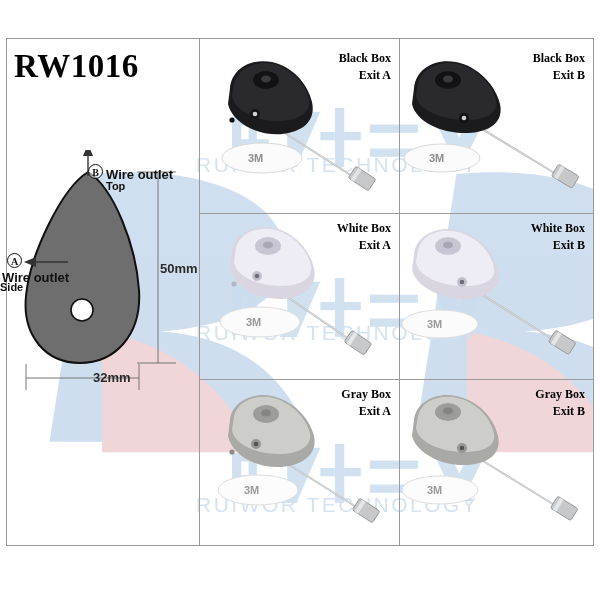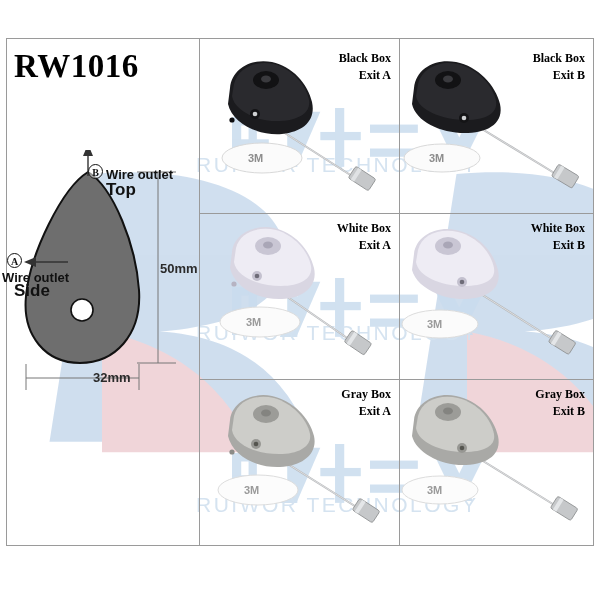--- a/index.html
+++ b/index.html
@@ -37,21 +37,21 @@
 
   
   .dimtext{
     position:absolute;font-family:"Liberation Sans",sans-serif;
     font-weight:bold;font-size:13px;color:#2b2b2b;white-space:nowrap;
   }
   .callout-txt{
     position:absolute;font-family:"Liberation Sans",sans-serif;
     font-weight:bold;font-size:13px;color:#111;white-space:nowrap;
   }
-  .callout-txt.big{font-size:17px;}
+  .callout-txt.big{font-size:11px;}
   .circ{
     position:absolute;width:15px;height:15px;border:1px solid #111;
     border-radius:50%;font-family:"Liberation Serif",serif;font-weight:bold;
     font-size:10px;line-height:15px;text-align:center;color:#111;
     box-sizing:border-box;background:rgba(255,255,255,0.55);
   }
   .prod{position:absolute;}
 </style>
 </head>
 <body>
@@ -165,21 +165,21 @@
     <line x1="20" y1="214" x2="20" y2="240" stroke="#777" stroke-width="1"></line>
     <line x1="133" y1="214" x2="133" y2="240" stroke="#777" stroke-width="1"></line>
   </svg>
 
   <div class="circ" style="left:88px;top:164px;">B</div>
   <div class="callout-txt" style="left:106px;top:167px;">Wire outlet</div>
   <div class="callout-txt big" style="left:106px;top:180px;">Top</div>
 
   <div class="circ" style="left:7px;top:253px;">A</div>
   <div class="callout-txt" style="left:2px;top:270px;">Wire outlet</div>
-  <div class="callout-txt big" style="left:14px;top:281px;text-align:center;">Side</div>
+  <div class="callout-txt big" style="left:0;top:281px;text-align:center;">Side</div>
 
   <div class="dimtext" style="left:160px;top:261px;">50mm</div>
   <div class="dimtext" style="left:57px;top:370px;margin-left:36px;">32mm</div>
 
   <svg class="prod" style="left:200px;top:40px;width:199px;height:172px;" viewBox="0 0 199 172" xmlns="http://www.w3.org/2000/svg">
     <ellipse cx="62" cy="118" rx="40" ry="15" fill="#fbfbfb" stroke="#d8d8d8" stroke-width="1"></ellipse>
     <text x="48" y="122" font-family="Liberation Sans, sans-serif" font-size="11" font-weight="bold" fill="#8d8d8d">3M</text>
     <line x1="55" y1="74" x2="152" y2="136" stroke="#b6b8bb" stroke-width="2"></line>
     <line x1="55" y1="74" x2="152" y2="136" stroke="#e9e9e9" stroke-width="0.7"></line>
     <g transform="translate(152,132) rotate(33)">

